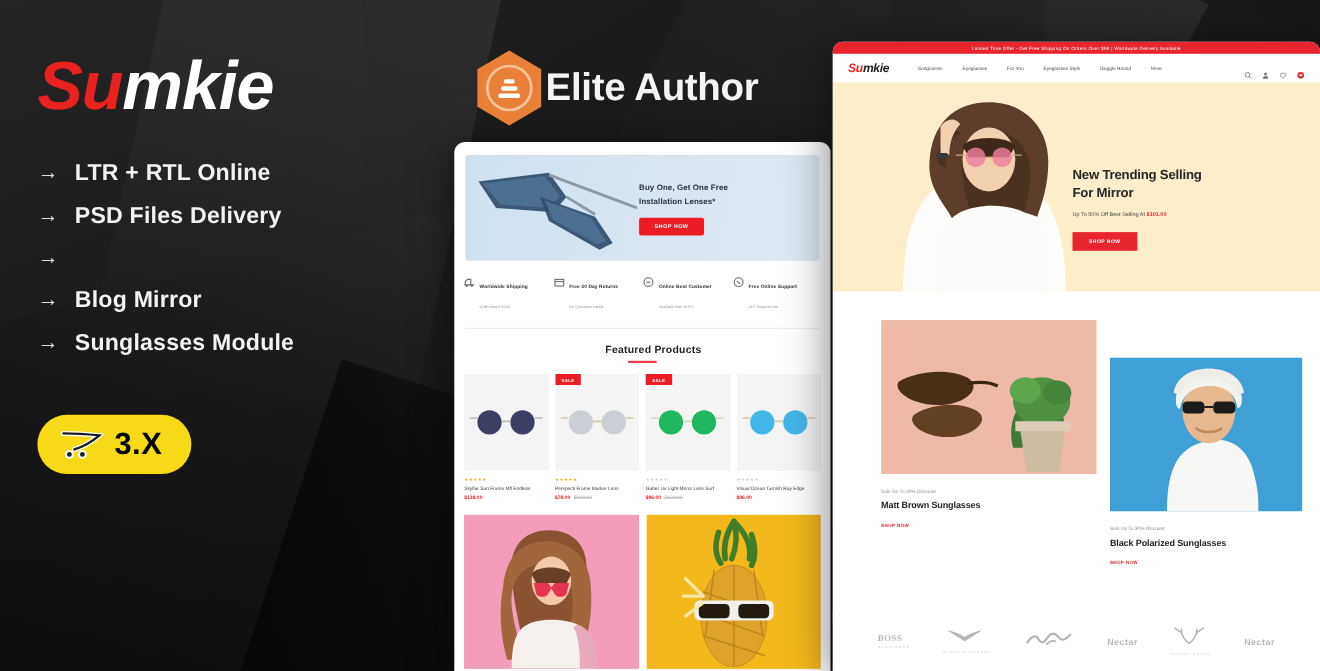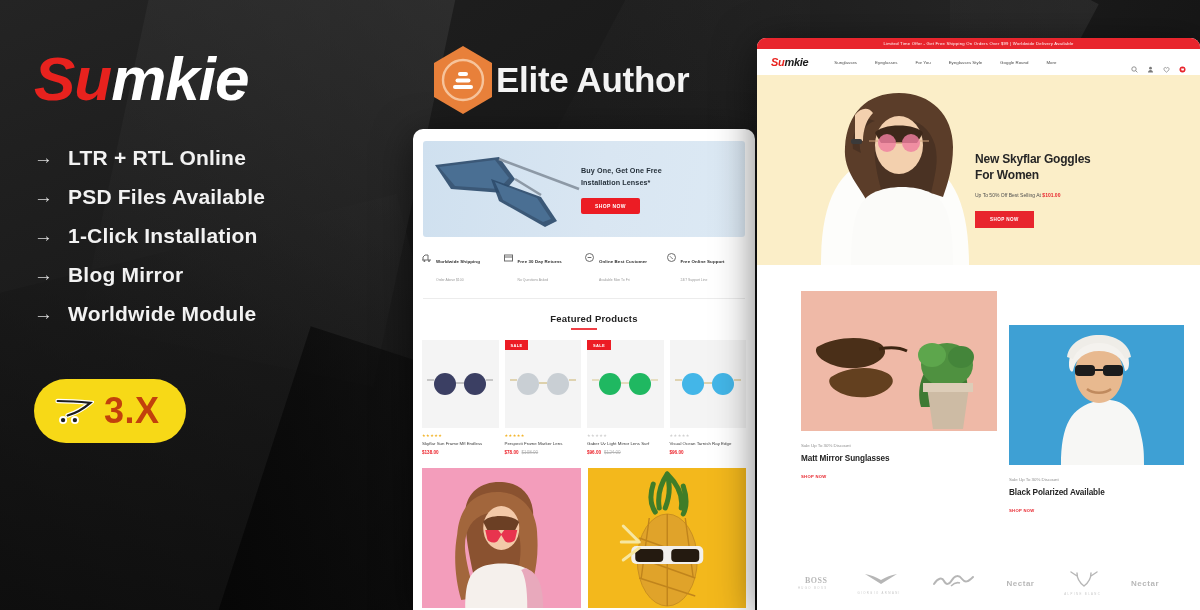--- a/index.html
+++ b/index.html
@@ -42,21 +42,21 @@
   .features { margin-top:36px; }
   .feat { display:flex; align-items:center; margin-bottom:15px; }
   .feat-arrow { width:34px; color:#dcdcdc; font-size:19px; flex:0 0 34px; }
   .feat-label { color:#f2f2f2; font-size:21px; font-weight:bold;
                 letter-spacing:.2px; }
 
   .badge-pill { margin-top:38px; display:inline-flex; align-items:center;
                 gap:10px; background:#f7d917; border-radius:40px;
                 padding:11px 26px 11px 20px; }
   .cart-ico { width:40px; height:30px; position:relative; display:block; }
-  .badge-ver { font-size:36px; font-weight:bold; color:#c2410c;
+  .badge-ver { font-size:28px; font-weight:bold; color:#000000;
                letter-spacing:.5px; }
 
   
   .elite { position:absolute; left:430px; top:44px; display:flex;
            align-items:center; z-index:6; }
   .hexbadge { width:66px; height:72px; position:relative; }
   .elite-text { color:#f4f4f4; font-size:35px; font-weight:bold;
                 letter-spacing:-.3px; }
 
   
@@ -140,21 +140,21 @@
   .rc { position:absolute; }
   .rc-sub { font-size:4.4px; color:#8d8d8d; margin-top:8px; }
   .rc-title { font-size:8.2px; font-weight:bold; color:#242424; margin-top:6px;
               letter-spacing:-.1px; }
   .rc-link { font-size:4.2px; color:#e8252d; font-weight:bold; margin-top:11px;
              letter-spacing:.3px; }
 
   .r-brands { position:absolute; left:0; bottom:0; width:100%; height:54px;
               background:#fff; display:flex; align-items:center;
               justify-content:space-around; padding:0 26px; }
-  .br { opacity:.34; text-align:right; }
+  .br { opacity:.34; text-align:left; }
   .br-n { font-size:8px; font-weight:bold; color:#2b2b2b; letter-spacing:.5px;
           font-family:"Liberation Serif", serif; }
   .br-s { font-size:2.8px; color:#555; letter-spacing:1.4px; margin-top:1px; }
 </style>
 </head>
 <body>
 
 <div class="bg">
   <div class="facet f1"></div>
     <div class="facet f4"></div>
@@ -170,33 +170,32 @@
     <span class="su">Su</span><span class="mkie">mkie</span>
   </div>
 
   <div class="features">
     <div class="feat">
       <span class="feat-arrow">→</span>
       <span class="feat-label">LTR + RTL Online</span>
     </div>
     <div class="feat">
       <span class="feat-arrow">→</span>
-      <span class="feat-label">PSD Files Available</span>
+      <span class="feat-label">PSD Files Delivery</span>
     </div>
     <div class="feat">
       <span class="feat-arrow">→</span>
-      <span class="feat-label">1-Click  Installation</span>
     </div>
     <div class="feat">
       <span class="feat-arrow">→</span>
       <span class="feat-label">Blog Mirror</span>
     </div>
     <div class="feat">
       <span class="feat-arrow">→</span>
-      <span class="feat-label">Worldwide Module</span>
+      <span class="feat-label">Sunglasses Module</span>
     </div>
   </div>
 
   <div class="badge-pill">
     <span class="cart-ico">
       <svg viewBox="0 0 44 32" width="40" height="30">
         <path d="M4 5 C14 5 30 6 40 7 C33 13 25 18 15 21" fill="none" stroke="#fff" stroke-width="5" stroke-linecap="round"></path>
         <path d="M4 5 C14 5 30 6 40 7 C33 13 25 18 15 21" fill="none" stroke="#1e1e1e" stroke-width="2.4" stroke-linecap="round"></path>
         <circle cx="10" cy="26" r="4.4" fill="#fff"></circle>
         <circle cx="10" cy="26" r="2.4" fill="#1e1e1e"></circle>
@@ -425,22 +424,22 @@
       <circle cx="130" cy="68" r="9" fill="#ef7fa0" opacity=".82"></circle>
       <circle cx="154" cy="68" r="9" fill="#ef7fa0" opacity=".82"></circle>
       <path d="M139 68h6" stroke="#d0a27a" stroke-width="1.4"></path>
       <path d="M121 66h-9M163 66h9" stroke="#d0a27a" stroke-width="1.2"></path>
       <path d="M116 118c16-8 42-8 58 0 16 8 22 28 22 72h-102c0-44 6-64 22-72z" fill="#fbfbf9"></path>
       <path d="M112 44c-12 4-18 16-16 30l8 4c-4-16 2-28 14-32z" fill="#4a3223"></path>
       <path d="M98 40c6-8 14-8 18-2-6 6-10 16-10 28l-8-2z" fill="#f3d0ae"></path>
       <rect x="94" y="64" width="11" height="5" rx="2" fill="#3a3a3a"></rect>
     </svg>
     <div class="r-hero-txt">
-      <div class="r-hero-h">New Skyflar Goggles</div>
-      <div class="r-hero-h">For Women</div>
+      <div class="r-hero-h">New Trending Selling</div>
+      <div class="r-hero-h">For Mirror</div>
       <div class="r-hero-s"><span>Up To 50% Off Best Selling At </span><b>$101.00</b></div>
       <span class="r-hero-btn">SHOP NOW</span>
     </div>
   </div>
 
   <div class="r-cards">
     <div class="rc" style="left:44px; top:26px; width:196px;">
       <span>
         <svg viewBox="0 0 196 140" width="196" height="140">
           <rect width="196" height="140" fill="#efb9a7"></rect>
@@ -449,40 +448,40 @@
           <path d="M78 58c10-2 20-2 28 2" stroke="#3b2411" stroke-width="3" fill="none"></path>
           <path d="M120 116c-6-22 4-44 20-48 14-4 24 8 26 22 2 12-2 24-8 26z" fill="#3e7a33"></path>
           <ellipse cx="146" cy="74" rx="26" ry="22" fill="#4f9140"></ellipse>
           <ellipse cx="131" cy="64" rx="14" ry="12" fill="#5da64c"></ellipse>
           <ellipse cx="160" cy="66" rx="13" ry="11" fill="#44853a"></ellipse>
           <path d="M126 96h42l-6 42h-30z" fill="#cdbba4"></path>
           <path d="M122 92h50v9h-50z" fill="#ddcdb8"></path>
         </svg>
       </span>
       <div class="rc-sub">Sale Up To 30% Discount</div>
-      <div class="rc-title">Matt Mirror Sunglasses</div>
+      <div class="rc-title">Matt Brown Sunglasses</div>
       <div class="rc-link">SHOP NOW</div>
     </div>
 
     <div class="rc" style="left:252px; top:60px; width:175px;">
       <span>
         <svg viewBox="0 0 175 140" width="175" height="140">
           <rect width="175" height="140" fill="#3ea0d4"></rect>
           <path d="M52 140c0-40 10-58 36-64 24-6 40 10 44 34 3 12 3 20 3 30z" fill="#f7f7f5"></path>
           <path d="M66 48c0-16 10-26 24-26s24 10 24 26-10 30-24 30-24-14-24-30z" fill="#e8b98f"></path>
           <path d="M60 40c0-18 12-28 30-28s30 10 30 26c0 6-2 8-4 8-2-14-12-20-26-20s-24 8-26 20c-2 2-4-2-4-6z" fill="#f4f2ee"></path>
           <path d="M58 32c2-14 16-22 32-22s30 8 32 22l-6 2c-4-10-14-16-26-16s-22 6-26 16z" fill="#efede8"></path>
           <rect x="66" y="40" width="20" height="11" rx="4" fill="#1c1c1c"></rect>
           <rect x="94" y="40" width="20" height="11" rx="4" fill="#1c1c1c"></rect>
           <path d="M86 45h8" stroke="#1c1c1c" stroke-width="2"></path>
           <path d="M78 64c6 5 18 5 24 0" stroke="#c08a5e" stroke-width="2.4" fill="none"></path>
         </svg>
       </span>
       <div class="rc-sub">Sale Up To 30% Discount</div>
-      <div class="rc-title">Black Polarized Available</div>
+      <div class="rc-title">Black Polarized Sunglasses</div>
       <div class="rc-link">SHOP NOW</div>
     </div>
   </div>
 
   <div class="r-brands">
     <div class="br">
       <div class="br-n">BOSS</div>
       <div class="br-s">HUGO BOSS</div>
     </div>
     <div class="br">

